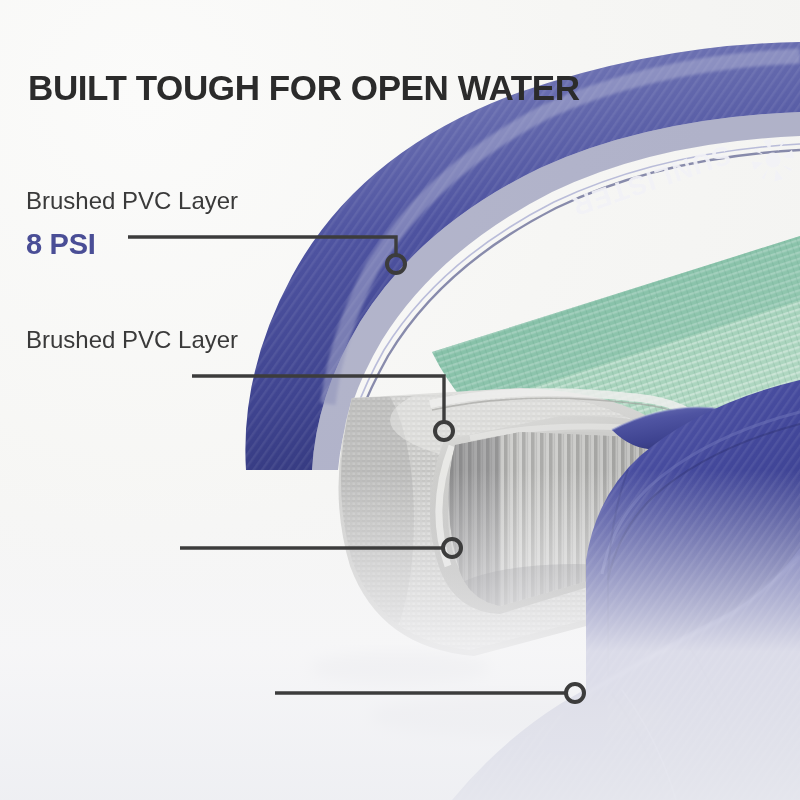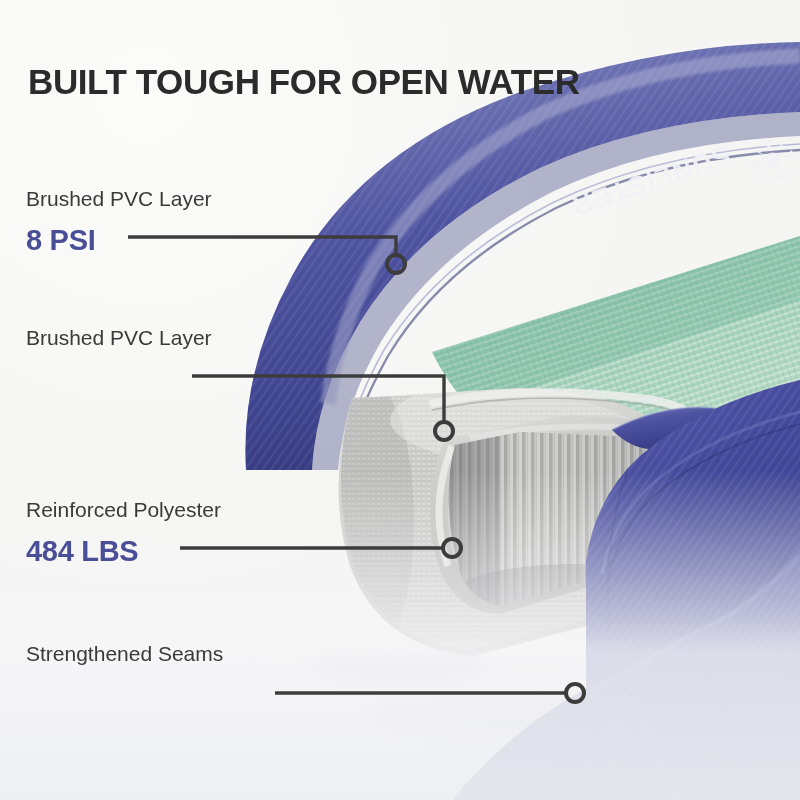--- a/index.html
+++ b/index.html
@@ -33,36 +33,36 @@
   .product-layer {
     position: absolute;
     inset: 0;
   }
   .product-layer svg { display: block; }
 
   
   .page-title {
     position: absolute;
     left: 28px;
-    top: 62px;
+    top: 68px;
     font-size: 35px;
     font-weight: 700;
     letter-spacing: -0.4px;
     color: #2b2b2b;
     white-space: nowrap;
     font-family: "Liberation Sans", sans-serif;
   }
 
   
   .callout {
     position: absolute;
     left: 26px;
   }
   .callout-caption {
-    font-size: 21px;
+    font-size: 24px;
     font-weight: 400;
     color: #3a3a3a;
     line-height: 1.25;
     white-space: nowrap;
     font-family: "Liberation Sans", sans-serif;
   }
   .callout-value {
     margin-top: 13px;
     font-size: 29px;
     font-weight: 700;
@@ -327,22 +327,17 @@
 
   <div class="callout" style="top:186px">
     <div class="callout-caption">Brushed PVC Layer</div>
     <div class="callout-value">8 PSI</div>
   </div>
 
   <div class="callout" style="top:325px">
     <div class="callout-caption">Brushed PVC Layer</div>
   </div>
 
-  <div class="callout" style="top:497px">
-    <div class="callout-caption">Reinforced Polyester</div>
-    <div class="callout-value">484 LBS</div>
+
+  <div class="callout" style="top:641px">
   </div>
 
-  <div class="callout" style="top:641px">
-    <div class="callout-caption">Strengthened Seams</div>
-  </div>
-
 </div>
 
 </body></html>

